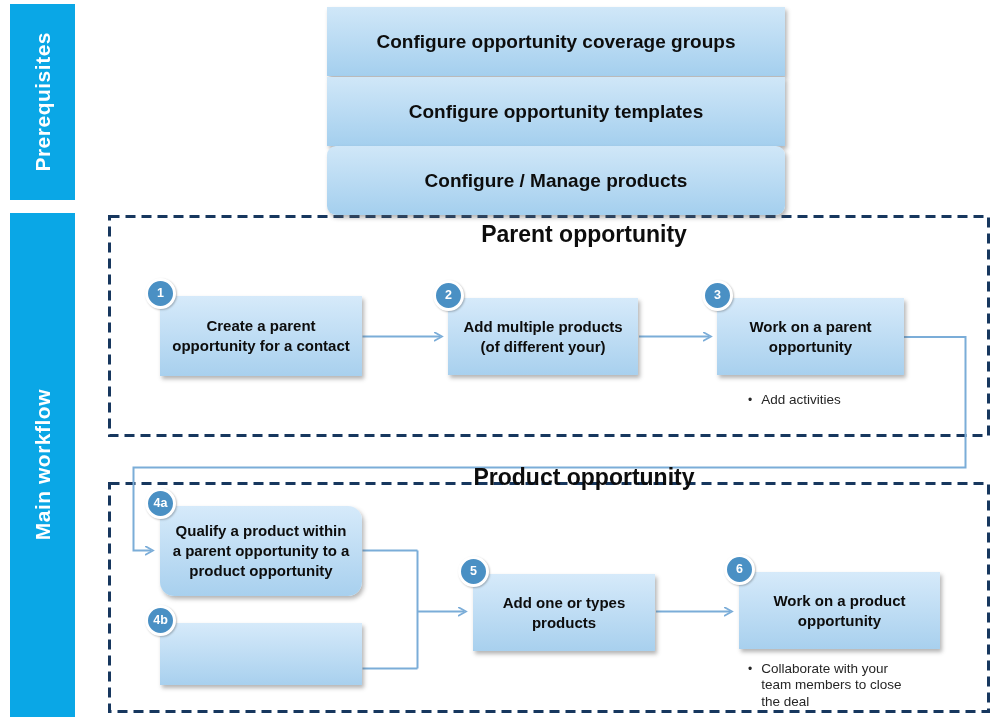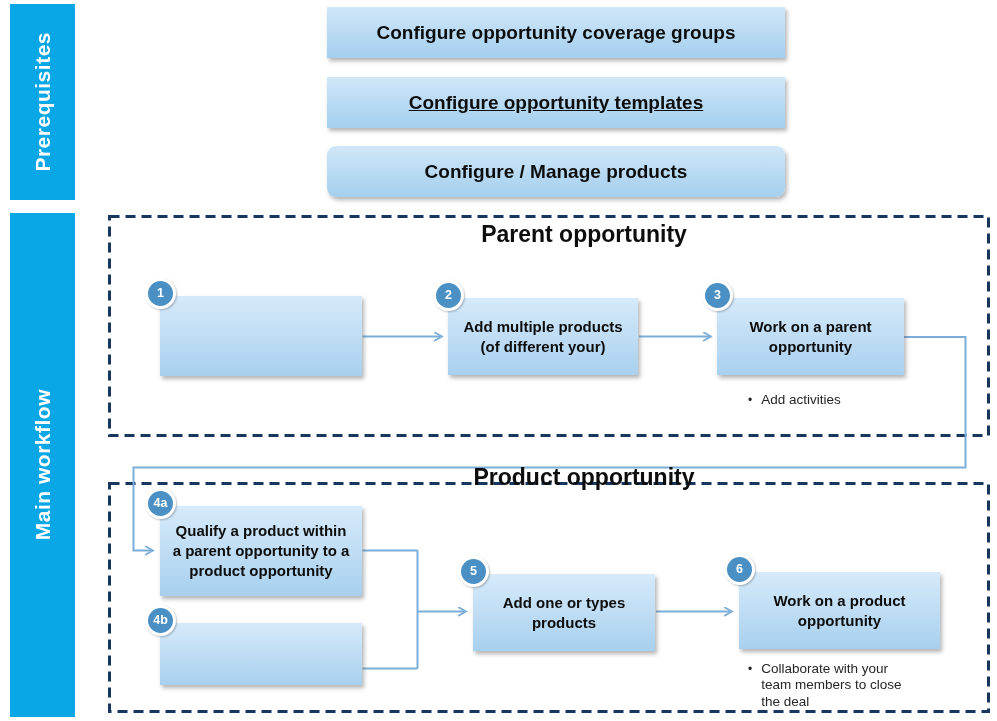--- a/index.html
+++ b/index.html
@@ -9,21 +9,21 @@
   }
   svg.overlay{position:absolute;left:0;top:0;width:997px;height:721px;}
   .vbar{
     position:absolute;background:#0aa7e6;display:flex;align-items:center;justify-content:center;
   }
   .vbar span{
     writing-mode:vertical-rl;transform:rotate(180deg);
     color:#fff;font-weight:700;font-size:21px;letter-spacing:.5px;white-space:nowrap;
   }
   .prereq-box{
-    position:absolute;left:327px;width:458px;height:51px;
+    position:absolute;left:327px;width:458px;height:69px;
     background:linear-gradient(180deg,#d0e7f8 0%,#a4cfee 100%);
     box-shadow:2px 3px 4px rgba(90,90,90,.45);
     display:flex;align-items:center;justify-content:center;
     font-weight:700;font-size:19px;color:#0d0d0d;text-align:center;
   }
   .section-title{
     position:absolute;left:108px;width:882px;text-align:center;
     font-weight:700;font-size:23px;color:#0d0d0d;padding-left:35px;
   }
   .step{
@@ -75,33 +75,34 @@
   <div class="vbar" style="left:10px;top:4px;width:65px;height:196px;">
     <span>Prerequisites</span>
   </div>
   <div class="vbar" style="left:10px;top:213px;width:65px;height:504px;">
     <span>Main workflow</span>
   </div>
 
   <div class="prereq-box" style="top:7px;">
     <span>Configure opportunity coverage groups</span>
   </div>
-  <div class="prereq-box" style="top:77px;text-decoration:underline;">
+  <div class="prereq-box" style="top:77px;">
     <span>Configure opportunity templates</span>
   </div>
   <div class="prereq-box" style="top:146px;border-radius:9px;">
     <span>Configure / Manage products</span>
   </div>
 
   <div class="section-title" style="top:221px;">Parent opportunity</div>
 
   <div class="step" style="left:160px;top:296px;width:202px;height:80px;">
     <div class="badge">
       <span>1</span>
     </div>
+    <span>Create a parent opportunity for a contact</span>
   </div>
 
   <div class="step" style="left:448px;top:298px;width:190px;height:77px;">
     <div class="badge">
       <span>2</span>
     </div>
     <span>Add multiple products (of different your)</span>
   </div>
 
   <div class="step" style="left:717px;top:298px;width:187px;height:77px;">
@@ -111,21 +112,21 @@
     <span>Work on a parent opportunity</span>
   </div>
 
   <div class="note" style="left:748px;top:392px;width:210px;">
     <span class="dot">•</span>
     <span>Add activities</span>
   </div>
 
   <div class="section-title" style="top:464px;">Product opportunity</div>
 
-  <div class="step" style="left:160px;top:506px;width:202px;height:90px;">
+  <div class="step" style="left:160px;top:506px;width:202px;height:90px;border-radius:14px;">
     <div class="badge">
       <span>4a</span>
     </div>
     <span>Qualify a product within a parent opportunity to a product opportunity</span>
   </div>
 
   <div class="step" style="left:160px;top:623px;width:202px;height:62px;">
     <div class="badge">
       <span>4b</span>
     </div>

